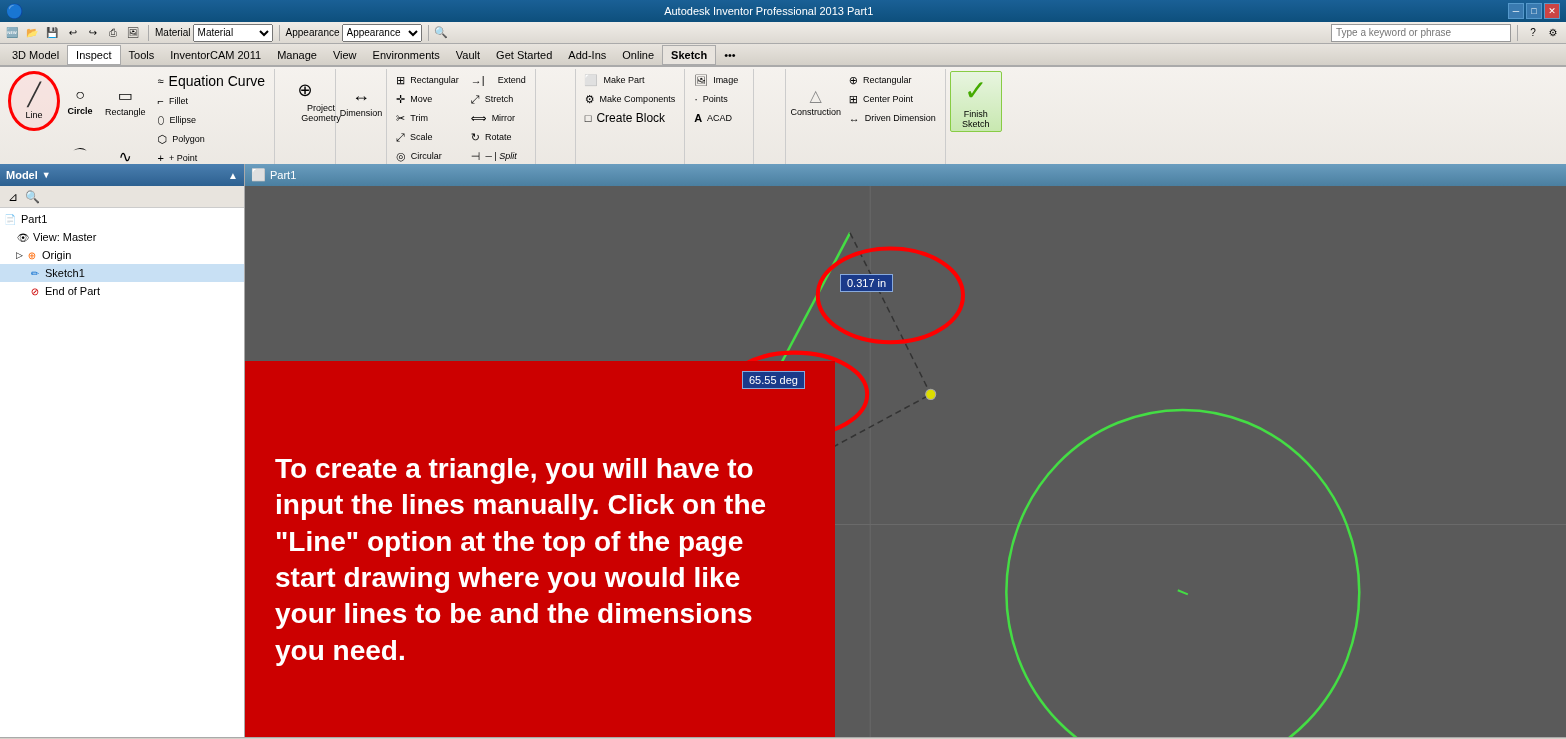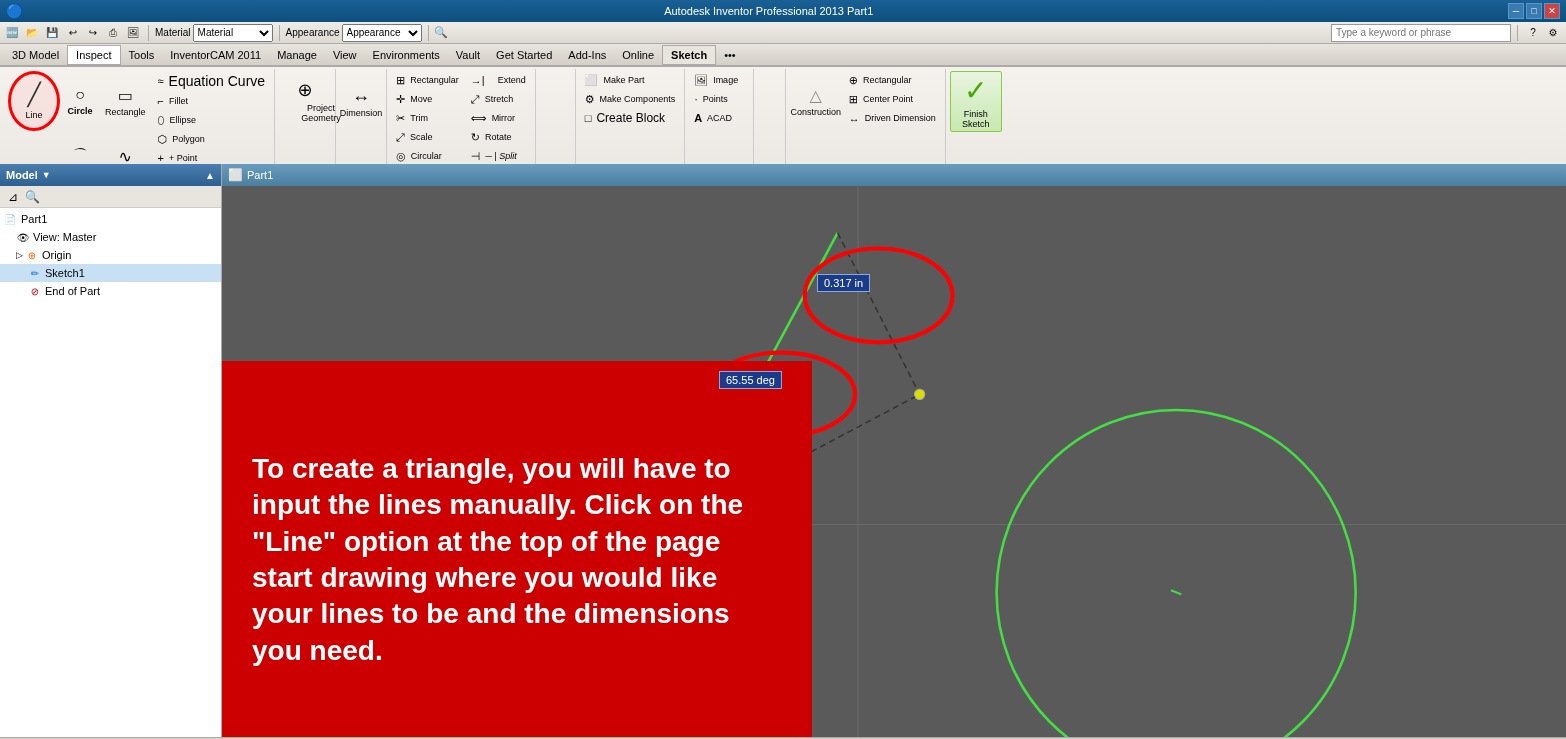--- a/index.html
+++ b/index.html
@@ -132,21 +132,21 @@
 
     
     #main-layout {
       display: flex;
       height: calc(739px - 22px - 22px - 22px - 100px);
       
     }
 
     
     #sidebar {
-      width: 222px;
+      width: 245px;
       background: #e5e5e5;
       border-right: 1px solid #aaa;
       display: flex;
       flex-direction: column;
     }
     #sidebar-header {
       height: 22px;
       background: linear-gradient(to bottom, #4a7fb0, #2d6090);
       display: flex;
       align-items: center;

